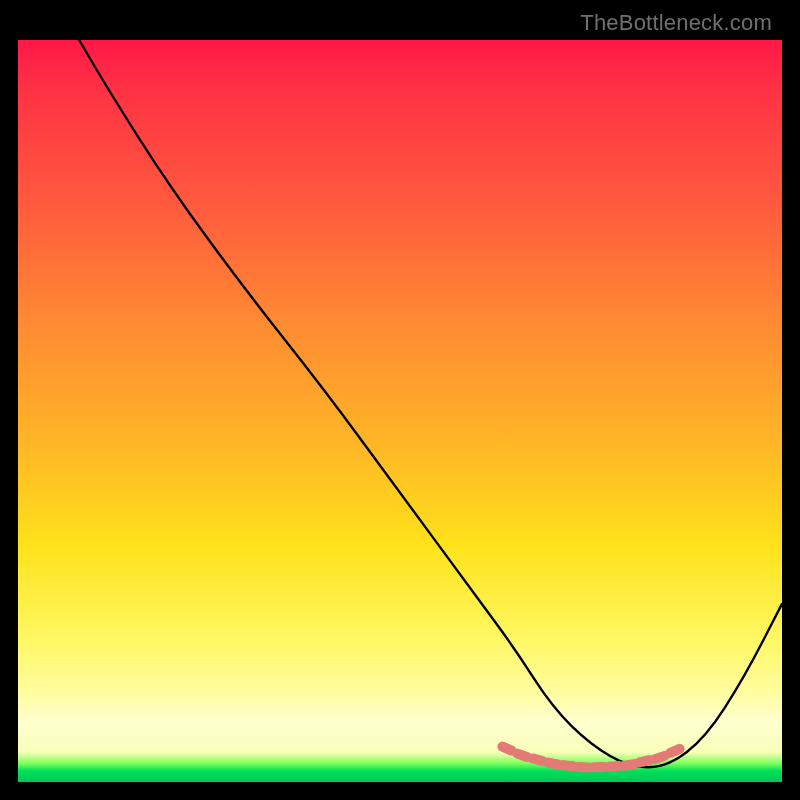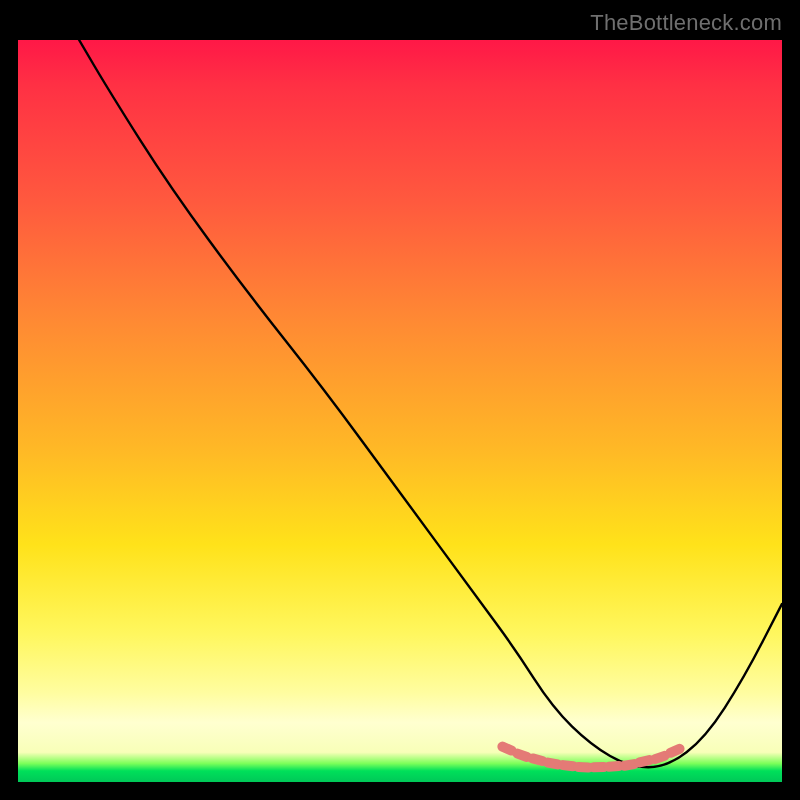--- a/index.html
+++ b/index.html
@@ -37,21 +37,21 @@
       #ffffd0 92%,
       #f8ffb8 96%,
       #7cff5a 97.5%,
       #00e05a 98.5%,
       #00c858 100%
     );
   }
   .credit {
     position: absolute;
     top: 10px;
-    right: 18px;
+    right: 28px;
     color: #6f6f6f;
     font-size: 22px;
     letter-spacing: 0.2px;
   }
   svg.curve-layer {
     position: absolute;
     left: 0;
     top: 0;
     width: 764px;
     height: 742px;

